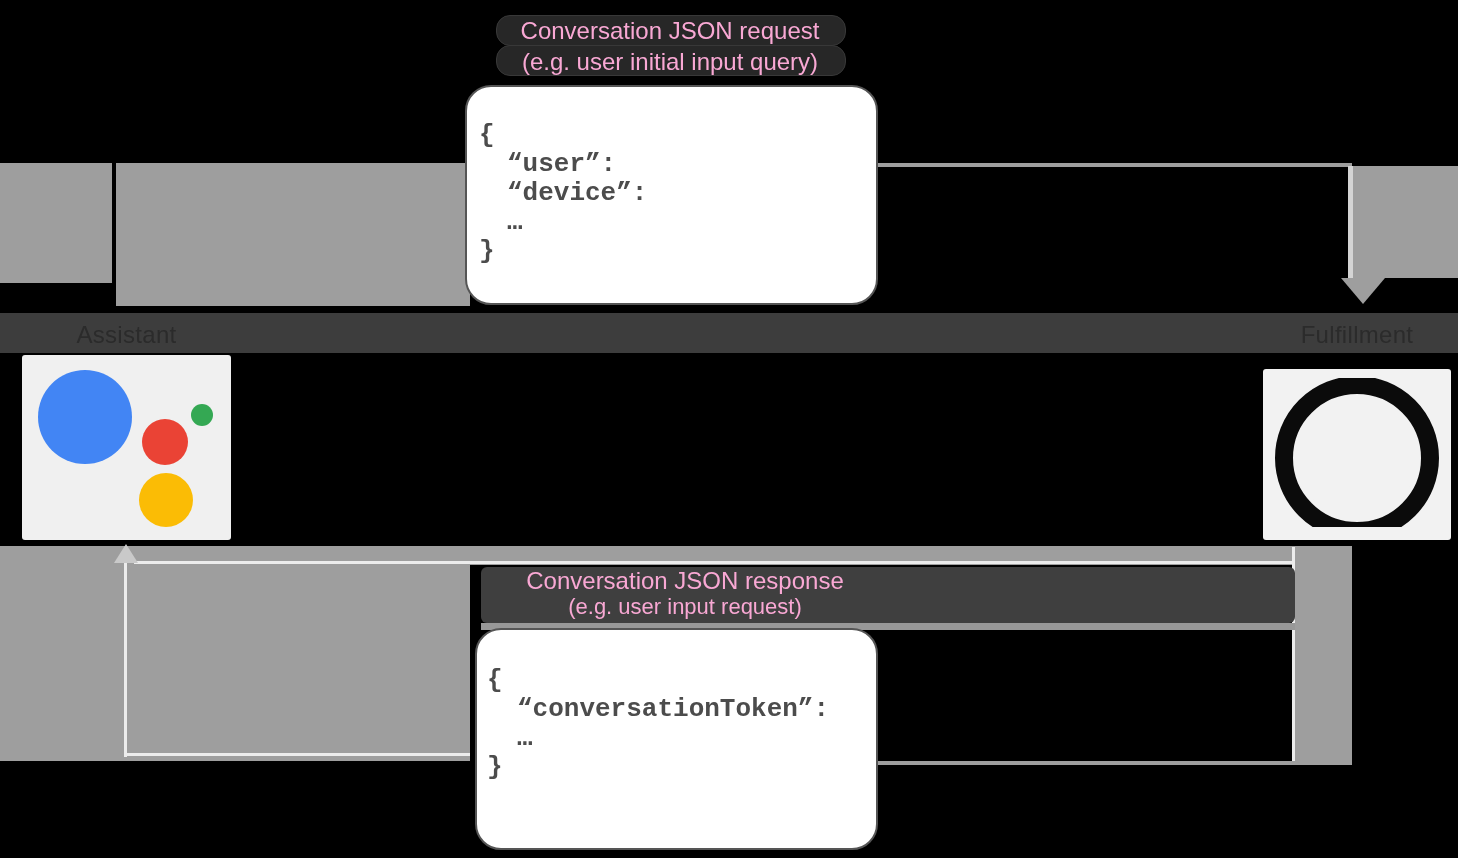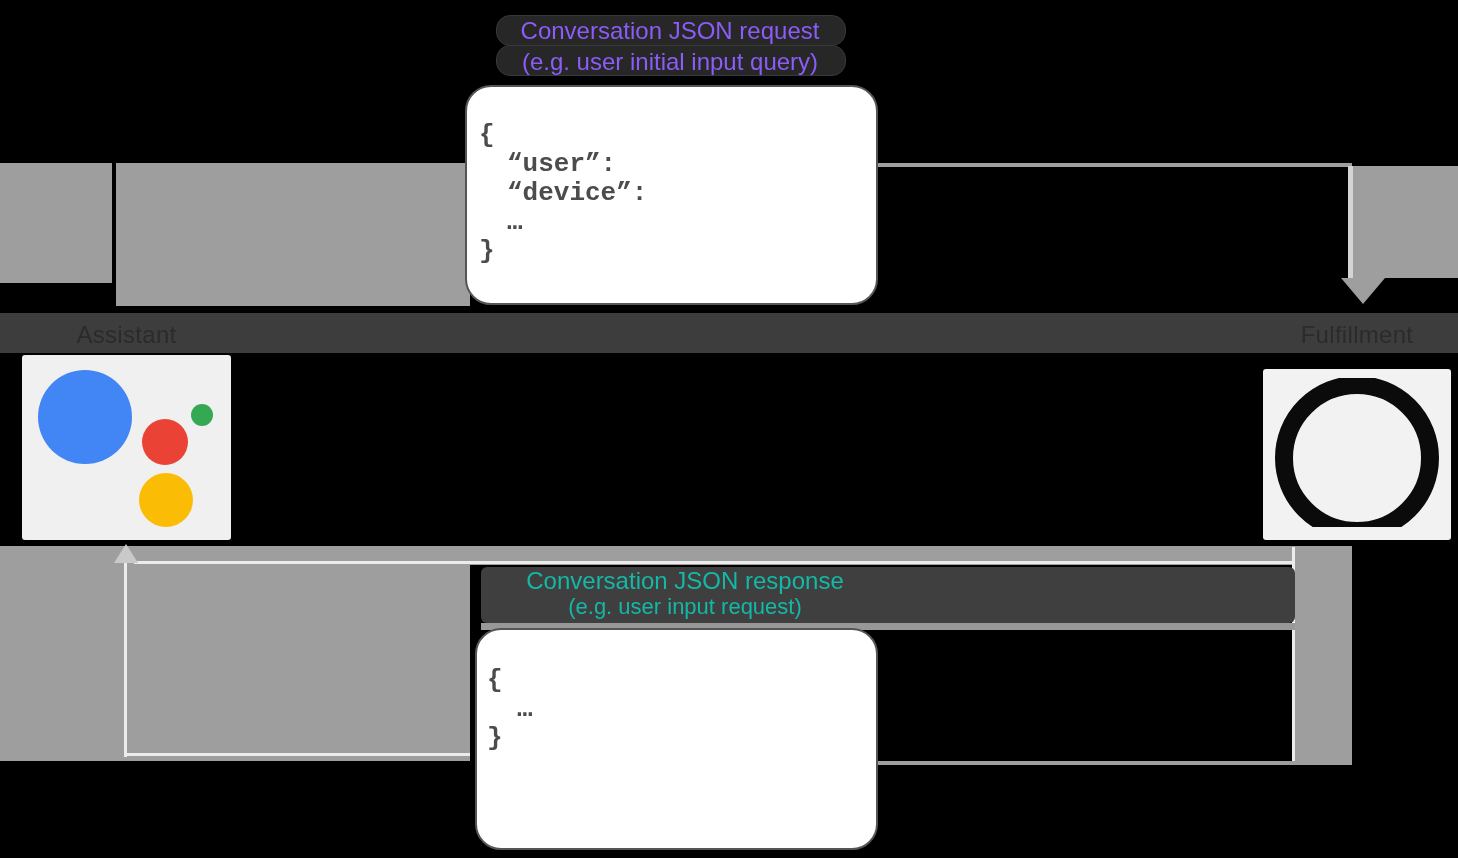--- a/index.html
+++ b/index.html
@@ -2,21 +2,21 @@
 <html><head>
 <meta charset="utf-8">
 <style>
   html,body{margin:0;padding:0;background:#000;}
   #stage{position:relative;width:1458px;height:858px;background:#000;overflow:hidden;
          font-family:"Liberation Sans",sans-serif;}
   .abs{position:absolute;}
 
   
   .cap-plate{background:#272727;border:1px solid #383838;border-radius:14px;}
-  .cap-text{color:#8b5cf6;text-align:center;white-space:nowrap;}
+  .cap-text{color:#f9a8d4;text-align:center;white-space:nowrap;}
 
   
   .gray{background:#9e9e9e;}
   .lightline{background:#ececec;}
 
   
   #req-arrowhead{width:0;height:0;border-left:22px solid transparent;
     border-right:22px solid transparent;border-top:26px solid #9e9e9e;}
   
   #resp-arrowhead{width:0;height:0;border-left:12px solid transparent;
@@ -40,21 +40,21 @@
             font-family:"Liberation Mono",monospace;font-weight:700;font-size:26px;
             line-height:29px;color:#4c4c4c;}
   #req-json{left:465px;top:85px;width:413px;height:220px;padding:34px 0 0 12px;}
   #resp-json{left:475px;top:628px;width:403px;height:222px;padding:36px 0 0 10px;}
   #req-json .ind{padding-left:28px;}
   #resp-json .ind{padding-left:30px;}
 
   
   #resp-plate{left:481px;top:567px;width:814px;height:56px;background:#3f3f3f;border-radius:6px;}
   #resp-plate-underline{left:481px;top:623px;width:814px;height:7px;background:#989898;}
-  .resp-cap{color:#14b8a6;text-align:center;white-space:nowrap;}
+  .resp-cap{color:#f9a8d4;text-align:center;white-space:nowrap;}
 </style>
 </head>
 <body>
 
 <div id="stage">
 
   <div class="abs cap-plate" style="left:496px;top:15px;width:348px;height:29px;"></div>
   <div class="abs cap-text" style="left:496px;top:17px;width:348px;font-size:24px;">Conversation JSON request</div>
   <div class="abs cap-plate" style="left:496px;top:45px;width:348px;height:29px;"></div>
   <div class="abs cap-text" style="left:496px;top:48px;width:348px;font-size:24px;">(e.g. user initial input query)</div>
@@ -113,17 +113,18 @@
     <div class="abs" id="resp-arrowhead" style="left:114px;top:544px;"></div>
   </div>
 
   <div class="abs" id="resp-plate"></div>
   <div class="abs" id="resp-plate-underline"></div>
   <div class="abs resp-cap" style="left:480px;top:567px;width:410px;font-size:24px;">Conversation JSON response</div>
   <div class="abs resp-cap" style="left:480px;top:594px;width:410px;font-size:22px;">(e.g. user input request)</div>
 
   <div class="abs json-box" id="resp-json">
     <div>{</div>
+    <div class="ind">“conversationToken”:</div>
     <div class="ind">…</div>
     <div>}</div>
   </div>
 
 </div>
 
 </body></html>

